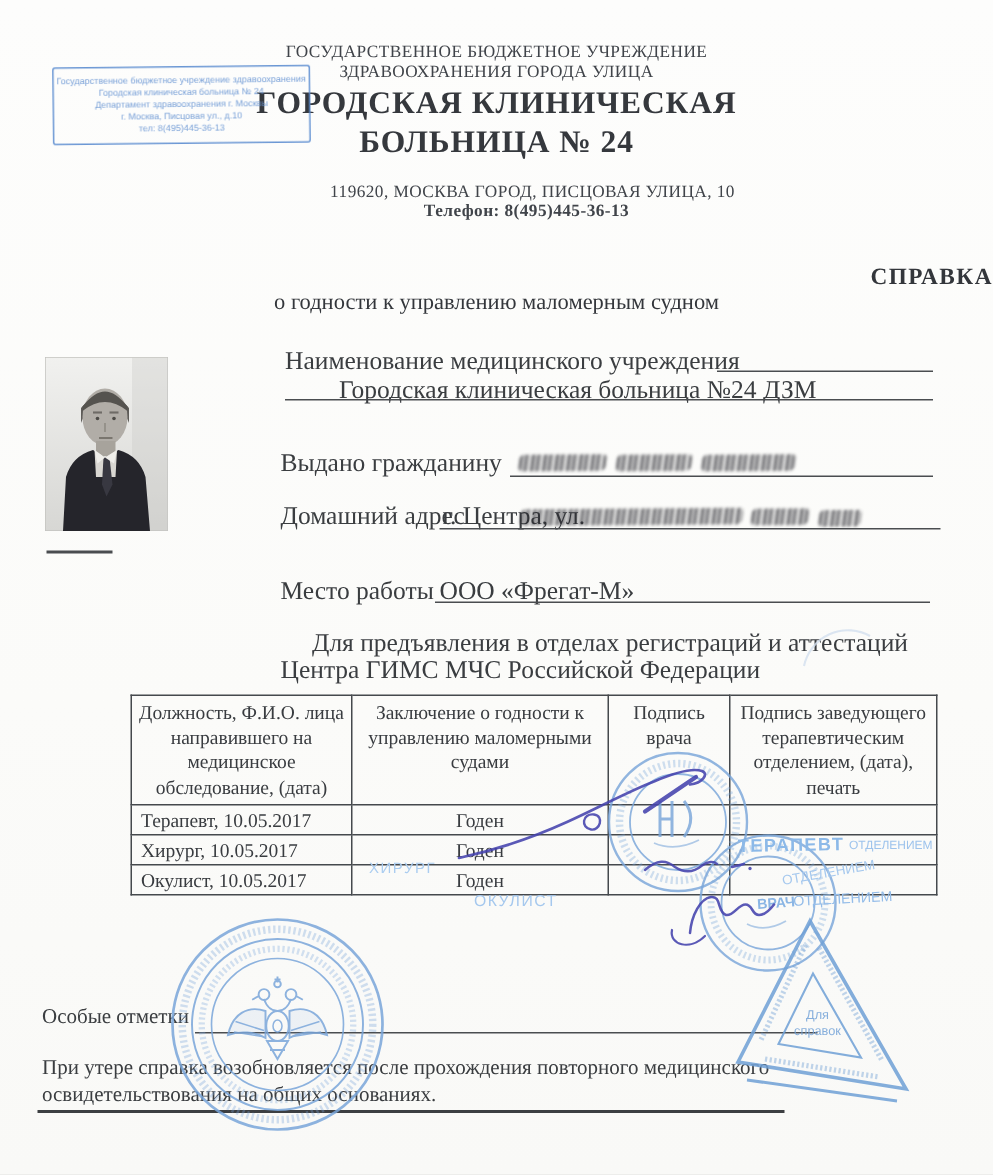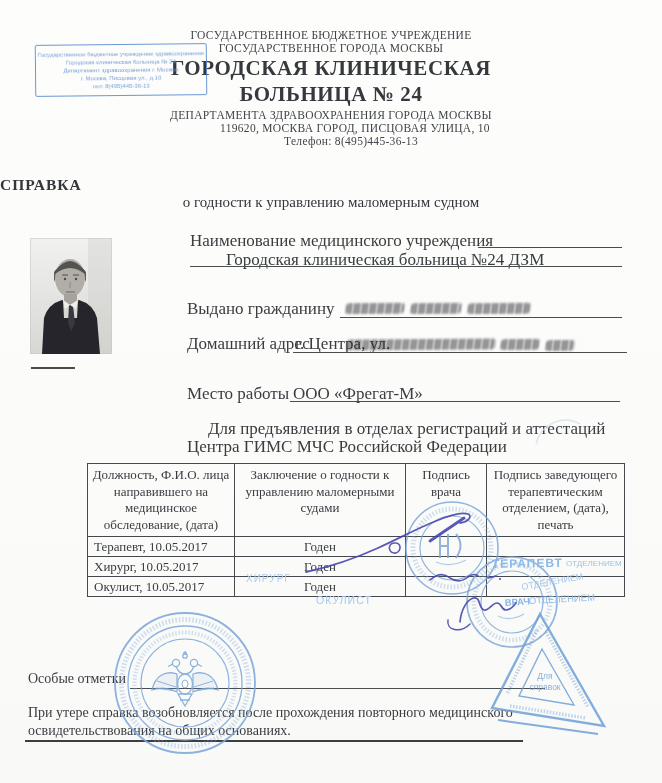--- a/index.html
+++ b/index.html
@@ -7,33 +7,33 @@
     position:relative;width:662px;height:783px;margin:0 auto;
     background:linear-gradient(180deg,#fdfdfc 0%,#fbfbf9 60%,#f9f9f7 100%);
     font-family:"Liberation Serif","DejaVu Serif",serif;
     color:#3a3d40;overflow:hidden;
   }
   .abs{position:absolute;}
   
   .hdr{left:0;right:0;text-align:center;color:#40444a;}
   .hdr-small{font-size:11.5px;letter-spacing:.3px;line-height:13px;}
   .hdr-big{font-size:21px;font-weight:bold;letter-spacing:.6px;line-height:25px;color:#35383d;}
-  .hdr-bold{font-weight:normal;padding-left:40px;}
+  .hdr-bold{font-weight:bold;padding-left:40px;}
   
   .corner-stamp{
     left:35px;top:44px;width:170px;height:50px;
     border:1.6px solid #5b8cd0;border-radius:2px;
     transform:rotate(-.6deg);
     display:flex;flex-direction:column;justify-content:center;gap:1px;
     text-align:center;color:#6b97d4;
     font-family:"Liberation Sans","DejaVu Sans",sans-serif;
     font-size:6px;line-height:7px;filter:blur(.35px);opacity:.9;
   }
   
-  .title1{left:0;right:0;top:176px;text-align:left;font-size:15.5px;font-weight:bold;letter-spacing:1px;color:#33363b;}
+  .title1{left:0;right:0;top:176px;text-align:right;font-size:15.5px;font-weight:bold;letter-spacing:1px;color:#33363b;}
   .title2{left:0;right:0;top:194px;text-align:center;font-size:15px;font-weight:normal;color:#33363b;}
   
   .photo{left:30px;top:238px;width:82px;height:116px;}
   .photo-underline{left:31px;top:367px;width:44px;height:2px;background:#4a4d50;}
   
   .ftext{font-size:17px;color:#3a3d40;}
   .uline{height:0;border-bottom:1.3px solid #4a4d50;}
   .blur-blob{
     position:absolute;height:11px;border-radius:3px;
     background:repeating-linear-gradient(90deg,rgba(42,42,48,.85) 0 2px,rgba(42,42,48,.25) 2px 3px,rgba(42,42,48,.7) 3px 6px,rgba(42,42,48,.12) 6px 8px);
@@ -52,24 +52,23 @@
   .final-rule{background:#3c3f42;height:2px;}
   .overlay{position:absolute;left:0;top:0;pointer-events:none;}
   .stamp-sans{font-family:"Liberation Sans","DejaVu Sans",sans-serif;}
 </style>
 </head>
 <body>
 
 <div class="page">
 
   <div class="abs hdr hdr-small" style="top:29px;">ГОСУДАРСТВЕННОЕ БЮДЖЕТНОЕ УЧРЕЖДЕНИЕ</div>
-  <div class="abs hdr hdr-small" style="top:42px;">ГОСУДАРСТВЕННОЕ ГОРОДА МОСКВЫ</div>
+  <div class="abs hdr hdr-small" style="top:42px;">ЗДРАВООХРАНЕНИЯ ГОРОДА УЛИЦА</div>
   <div class="abs hdr hdr-big" style="top:56px;">ГОРОДСКАЯ КЛИНИЧЕСКАЯ</div>
   <div class="abs hdr hdr-big" style="top:82px;">БОЛЬНИЦА № 24</div>
-  <div class="abs hdr hdr-small" style="top:109px;">ДЕПАРТАМЕНТА ЗДРАВООХРАНЕНИЯ ГОРОДА МОСКВЫ</div>
   <div class="abs hdr hdr-small" style="top:122px;margin-left:48px;">119620, МОСКВА ГОРОД, ПИСЦОВАЯ УЛИЦА, 10</div>
   <div class="abs hdr hdr-small hdr-bold" style="top:135px;">Телефон: 8(495)445-36-13</div>
 
   <div class="abs corner-stamp">
     <div>Государственное бюджетное учреждение здравоохранения</div>
     <div>Городская клиническая больница № 24</div>
     <div>Департамент здравоохранения г. Москвы</div>
     <div>г. Москва, Писцовая ул., д.10</div>
     <div>тел: 8(495)445-36-13</div>
   </div>

